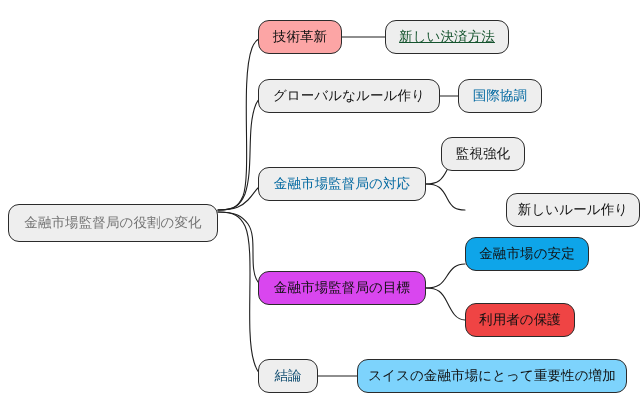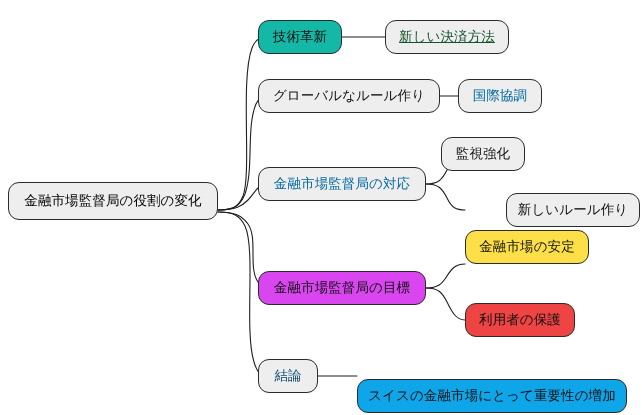--- a/index.html
+++ b/index.html
@@ -67,24 +67,24 @@
       <path d="M 218 212 C 234 212 240 216 245 226 C 256 250 244 330 254 362 C 257 372 260 376 266 376" stroke="#1f1f1f"></path>
       <path d="M 342 37 L 385 37" stroke="#1f1f1f"></path>
       <path d="M 440 96 L 481 96" stroke="#1f1f1f"></path>
       <path d="M 426 184 C 438 184 442 180 447 170 C 452 160 456 154 465 154" stroke="#1f1f1f"></path>
       <path d="M 426 184 C 438 184 442 188 447 198 C 452 208 456 210 465 210" stroke="#1f1f1f"></path>
       <path d="M 426 288 C 438 288 442 284 447 276 C 452 268 456 264 465 264" stroke="#1f1f1f"></path>
       <path d="M 426 288 C 438 288 442 292 447 302 C 452 312 456 320 465 320" stroke="#1f1f1f"></path>
       <path d="M 318 376 L 357 376" stroke="#1f1f1f"></path>
     </svg>
   <div id="nodes">
-      <div class="node root" style="left: 8px; top: 182px; width: 210px; height: 38px; background: rgb(238, 238, 238); border-color: rgb(43, 43, 43); color: #000000;">
+      <div class="node root" style="left: 8px; top: 204px; width: 210px; height: 38px; background: rgb(238, 238, 238); border-color: rgb(43, 43, 43); color: #737373;">
         <span class="node-label">金融市場監督局の役割の変化</span>
       </div>
-      <div class="node" style="left: 258px; top: 20px; width: 84px; height: 34px; background: #14b8a6; border-color: rgb(43, 43, 43); color: rgb(17, 17, 17);">
+      <div class="node" style="left: 258px; top: 20px; width: 84px; height: 34px; background: #fca5a5; border-color: rgb(43, 43, 43); color: rgb(17, 17, 17);">
         <span class="node-label">技術革新</span>
       </div>
       <div class="node" style="left: 385px; top: 20px; width: 124px; height: 34px; background: rgb(238, 238, 238); border-color: rgb(43, 43, 43); color: #14532d; text-decoration: underline;">
         <span class="node-label">新しい決済方法</span>
       </div>
       <div class="node" style="left: 258px; top: 79px; width: 182px; height: 34px; background: rgb(238, 238, 238); border-color: rgb(43, 43, 43); color: rgb(17, 17, 17);">
         <span class="node-label">グローバルなルール作り</span>
       </div>
       <div class="node" style="left: 458px; top: 79px; width: 84px; height: 34px; background: rgb(238, 238, 238); border-color: rgb(43, 43, 43); color: #0369a1;">
         <span class="node-label">国際協調</span>
@@ -94,26 +94,26 @@
       </div>
       <div class="node" style="left: 441px; top: 137px; width: 84px; height: 34px; background: rgb(238, 238, 238); border-color: rgb(43, 43, 43); color: rgb(17, 17, 17);">
         <span class="node-label">監視強化</span>
       </div>
       <div class="node" style="left: 465px; top: 193px; width: 134px; height: 34px; background: rgb(238, 238, 238); border-color: rgb(43, 43, 43); color: rgb(17, 17, 17); margin-left: 41px;">
         <span class="node-label">新しいルール作り</span>
       </div>
       <div class="node" style="left: 258px; top: 271px; width: 168px; height: 34px; background: #d946ef; border-color: rgb(43, 43, 43); color: rgb(17, 17, 17);">
         <span class="node-label">金融市場監督局の目標</span>
       </div>
-      <div class="node" style="left: 465px; top: 230px; width: 124px; height: 34px; background: #fde047; border-color: rgb(43, 43, 43); color: rgb(17, 17, 17);">
+      <div class="node" style="left: 465px; top: 237px; width: 124px; height: 34px; background: #0ea5e9; border-color: rgb(43, 43, 43); color: rgb(17, 17, 17);">
         <span class="node-label">金融市場の安定</span>
       </div>
       <div class="node" style="left: 465px; top: 303px; width: 110px; height: 34px; background: #ef4444; border-color: rgb(43, 43, 43); color: rgb(17, 17, 17);">
         <span class="node-label">利用者の保護</span>
       </div>
       <div class="node" style="left: 258px; top: 359px; width: 60px; height: 34px; background: rgb(238, 238, 238); border-color: rgb(43, 43, 43); color: #0c4a6e;">
         <span class="node-label">結論</span>
       </div>
-      <div class="node" style="left: 357px; top: 359px; width: 270px; height: 34px; background: #0ea5e9; border-color: rgb(43, 43, 43); color: rgb(17, 17, 17); margin-top: 20px;">
+      <div class="node" style="left: 357px; top: 359px; width: 270px; height: 34px; background: #7dd3fc; border-color: rgb(43, 43, 43); color: rgb(17, 17, 17);">
         <span class="node-label">スイスの金融市場にとって重要性の増加</span>
       </div>
     </div>
 </div>
 
 </body></html>

